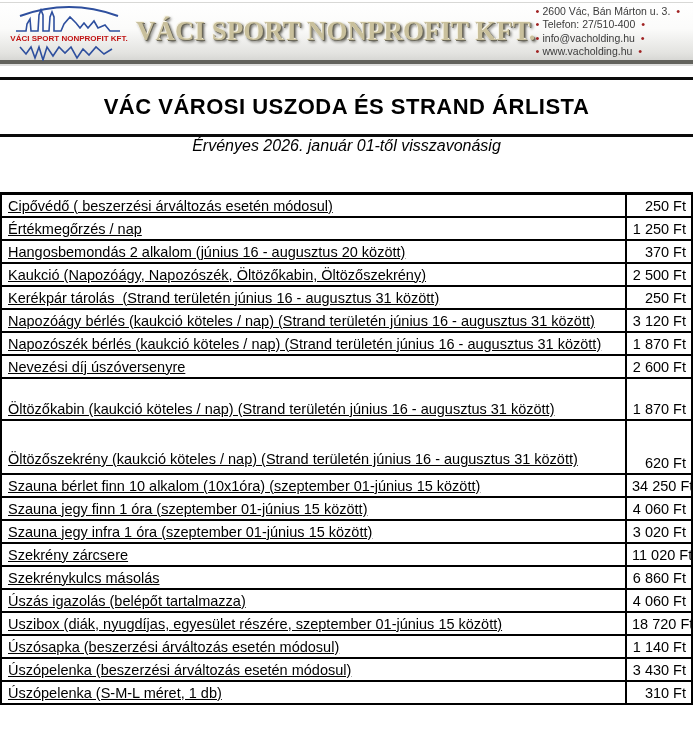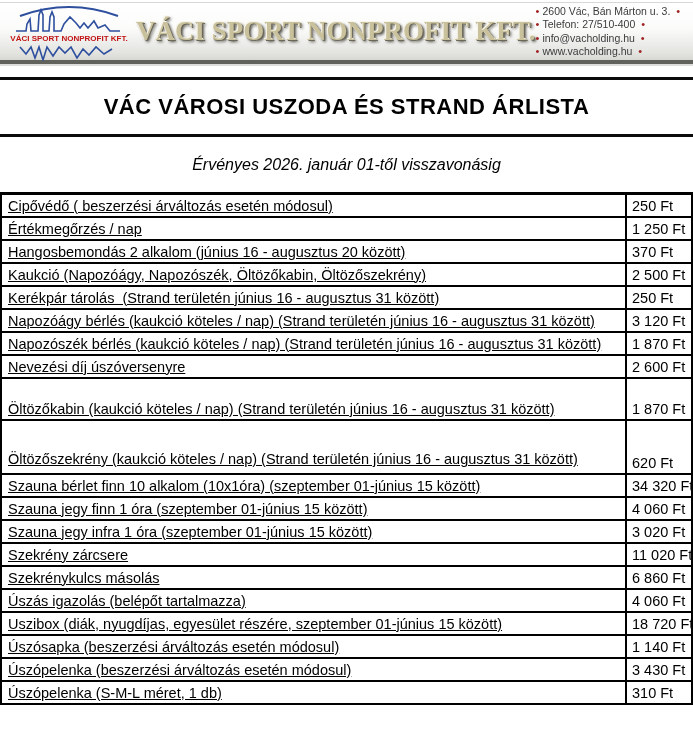--- a/index.html
+++ b/index.html
@@ -72,21 +72,20 @@
   .page-title {
     margin: 12px;
     font-size: 22px;
     font-weight: bold;
     letter-spacing: 0.5px;
     color: #000;
   }
   .subtitle-band {
     height: 55px;
     display: flex;
-    align-items: center;
     justify-content: center;
   }
   .page-subtitle {
     font-style: italic;
     font-size: 16px;
     color: #000;
   }
 
   
   .price-table {
@@ -103,21 +102,21 @@
     vertical-align: middle;
   }
   td.item {
     width: 611px;
     padding: 0 6px;
     white-space: pre;
     overflow: hidden;
     text-decoration: underline;
   }
   td.price {
-    text-align: left;
+    text-align: right;
     padding: 0 5px;
     white-space: pre;
     overflow: hidden;
   }
   
   .price-table tr:nth-child(9) td {
     height: 38px;
     vertical-align: bottom;
     padding-bottom: 2px;
   }
@@ -202,21 +201,21 @@
       <tr>
     <td class="item">Öltözőkabin (kaukció köteles / nap) (Strand területén június 16 - augusztus 31 között)</td>
     <td class="price">1 870 Ft</td>
   </tr>
       <tr>
     <td class="item">Öltözőszekrény (kaukció köteles / nap) (Strand területén június 16 - augusztus 31 között)</td>
     <td class="price">620 Ft</td>
   </tr>
       <tr>
     <td class="item">Szauna bérlet finn 10 alkalom (10x1óra) (szeptember 01-június 15 között)</td>
-    <td class="price">34 320 Ft</td>
+    <td class="price">34 250 Ft</td>
   </tr>
       <tr>
     <td class="item">Szauna jegy finn 1 óra (szeptember 01-június 15 között)</td>
     <td class="price">4 060 Ft</td>
   </tr>
       <tr>
     <td class="item">Szauna jegy infra 1 óra (szeptember 01-június 15 között)</td>
     <td class="price">3 020 Ft</td>
   </tr>
       <tr>

